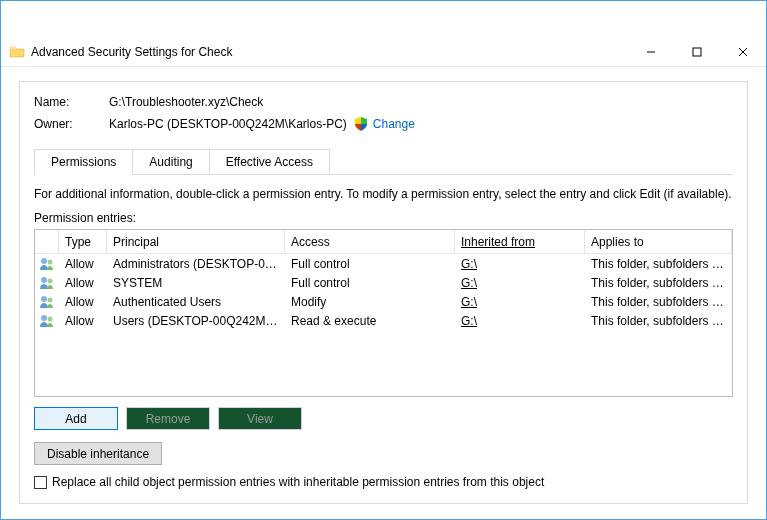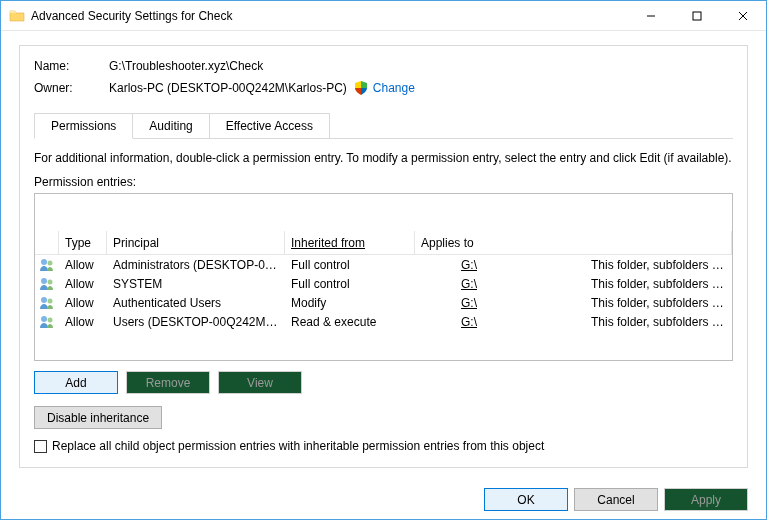--- a/index.html
+++ b/index.html
@@ -21,20 +21,21 @@
     flex-direction: column;
     background: #fff;
   }
   .titlebar {
     height: 30px;
     background: #fff;
     display: flex;
     align-items: center;
     padding: 0 0 0 8px;
     border-bottom: 1px solid #e8e8e8;
+    margin-top: 36px;
   }
   .titlebar .title { flex: 1; font-size: 12px; }
   .titlebar .folder-icon { width: 16px; height: 16px; margin-right: 6px; }
   .winbtns { display: flex; }
   .winbtn {
     width: 46px;
     height: 29px;
     display: flex;
     align-items: center;
     justify-content: center;
@@ -87,21 +88,20 @@
     border: 1px solid #bdbdbd;
     height: 168px;
     overflow: hidden;
   }
   .listhead {
     display: flex;
     background: #fff;
     border-bottom: 1px solid #e5e5e5;
     height: 24px;
     align-items: flex-end;
-    margin-top: 37px;
   }
   .listhead > div, .listrow > div {
     padding: 3px 6px;
     overflow: hidden;
     white-space: nowrap;
     text-overflow: ellipsis;
   }
   .listhead > div { border-right: 1px solid #e5e5e5; height: 100%; display: flex; align-items: center; }
   .col-icon { width: 24px; flex: 0 0 24px; padding: 0 !important; display:flex; align-items:center; justify-content:center; }
   .col-type { width: 48px; flex: 0 0 48px; }
@@ -193,20 +193,21 @@
       <div class="tab-line"></div>
 
       <div class="info">For additional information, double-click a permission entry. To modify a permission entry, select the entry and click Edit (if available).</div>
       <div class="list-label">Permission entries:</div>
 
       <div class="listview">
         <div class="listhead">
           <div class="col-icon"></div>
           <div class="col-type">Type</div>
           <div class="col-principal">Principal</div>
+          <div class="col-access">Access</div>
           <div class="col-inherited">Inherited from</div>
           <div class="col-applies">Applies to</div>
         </div>
         <div id="list-body">
             <div class="listrow">
               <div class="col-icon">
                 <svg class="user-icon" viewBox="0 0 16 16">
                   <circle cx="5" cy="5" r="3" fill="#7fb6e6"></circle>
                   <circle cx="11" cy="6" r="2.5" fill="#9fcf8f"></circle>
                   <path d="M1 14 C1 10 4 9 5 9 C6 9 9 10 9 14 Z" fill="#5a9bd5"></path>

